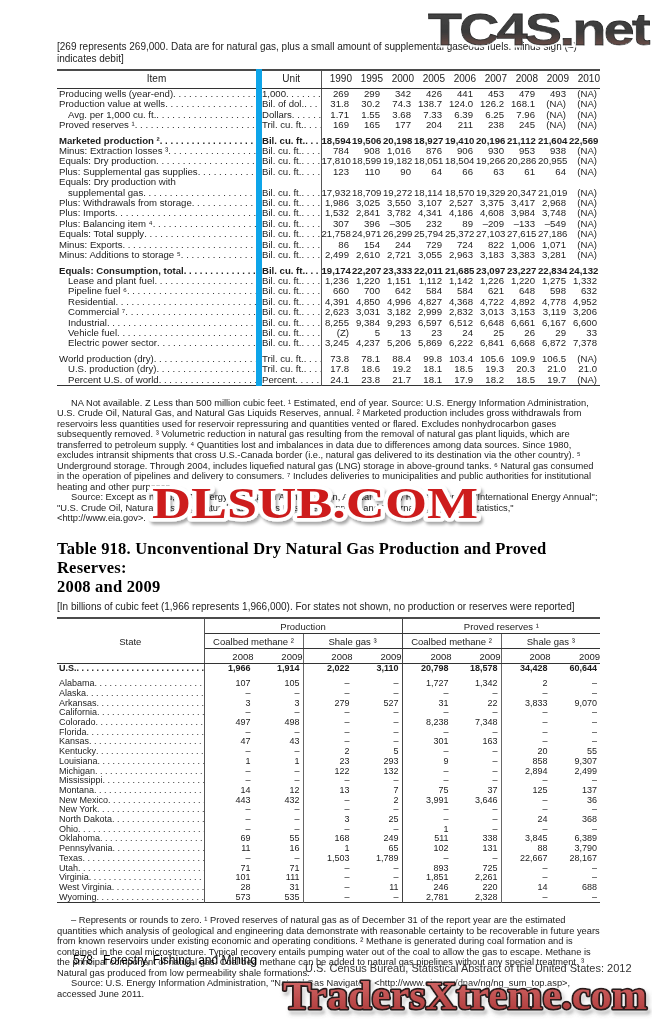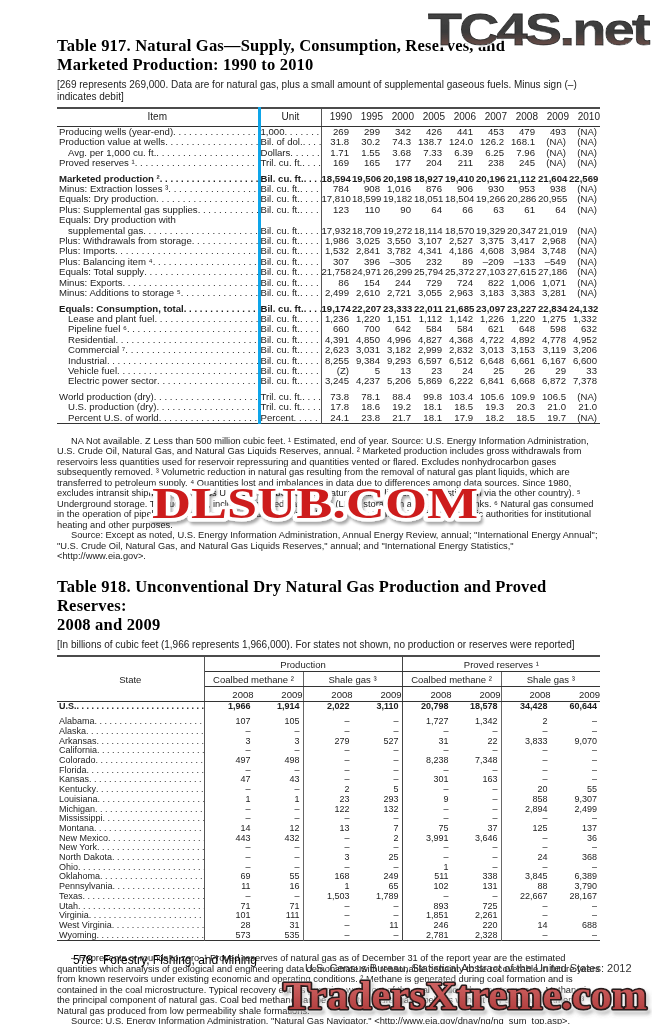--- a/index.html
+++ b/index.html
@@ -17,21 +17,21 @@
   table{border-collapse:collapse;table-layout:fixed;width:543px;}
   td,th{padding:0;margin:0;font-weight:normal;}
   .num{text-align:right;padding-right:3px;white-space:nowrap;}
   tr.bold td{font-weight:bold;}
 
   
   #t917{border-top:2.5px solid #4b4b4b;border-bottom:1.5px solid #333;font-size:9.6px;}
   #t917 thead th{font-size:10px;border-bottom:1px solid #333;padding:2px 0 4px 0;}
   #t917 thead th.item-h,#t917 thead th.unit-h{text-align:center;}
   #t917 td{line-height:10.4px;vertical-align:bottom;}
-  #t917 .unit, #t917 thead .unit-h{border-left:3px solid #0ea5e9;border-right:1px solid #555;}
+  #t917 .unit, #t917 thead .unit-h{border-left:6px solid #0ea5e9;border-right:1px solid #555;}
   #t917 .unit{padding-left:0;}
   #t917 .item{padding-left:2px;}
   #t917 tr.sp td{height:5px;}
 
   
   #t918{border-top:2.5px solid #4b4b4b;border-bottom:1.5px solid #333;font-size:9px;}
   #t918 thead th{font-size:9.5px;padding:1.5px 0;}
   #t918 td{line-height:9.7px;vertical-align:bottom;}
   #t918 .s{padding-left:2px;border-right:1px solid #555;}
   #t918 .vr{border-right:1px solid #666;}
@@ -62,24 +62,20 @@
   .wm{position:absolute;pointer-events:none;}
   .wm-top{top:2px;right:0;width:228px;height:56px;}
   .wm-mid{left:146px;top:472px;width:340px;height:60px;}
   .wm-bot{left:278px;top:968px;width:376px;height:54px;}
 </style>
 </head>
 <body>
 
 <div class="content">
 
-  <div class="tbl-title">
-    <div>Table 917. Natural Gas—Supply, Consumption, Reserves, and</div>
-    <div>Marketed Production: 1990 to 2010</div>
-  </div>
   <div class="tbl-note">[269 represents 269,000. Data are for natural gas, plus a small amount of supplemental gaseous fuels. Minus sign (–) indicates debit]</div>
 
   <table id="t917">
     <colgroup>
       <col style="width:202px">
         <col style="width:62px">
       <col style="width:31px">
         <col style="width:31px">
         <col style="width:31px">
         <col style="width:31px">

